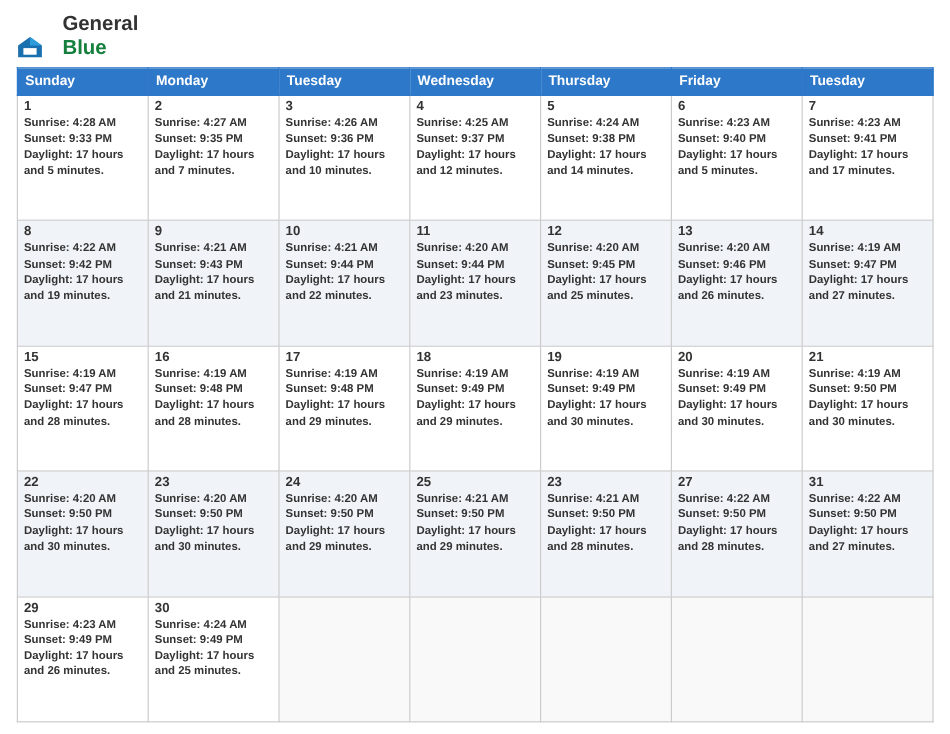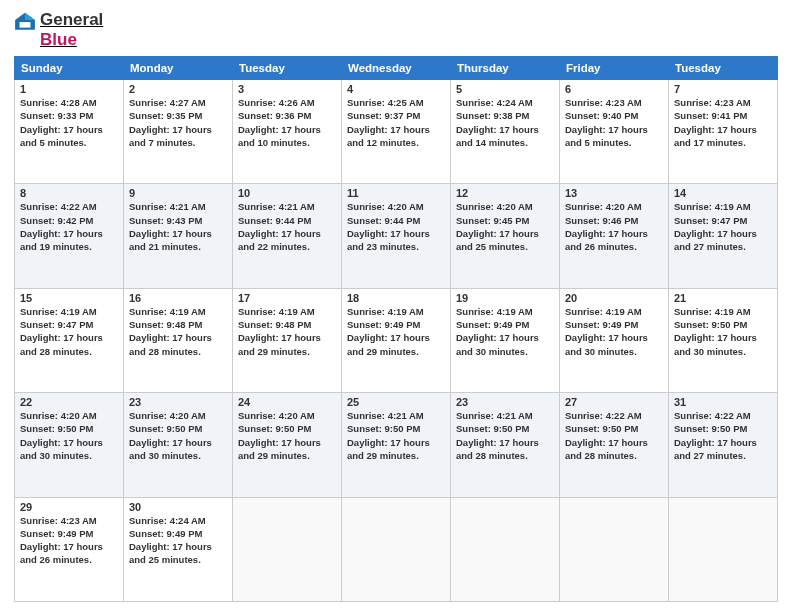--- a/index.html
+++ b/index.html
@@ -18,23 +18,22 @@
       flex-direction: column;
     }
     .header {
       display: flex;
       justify-content: space-between;
       align-items: flex-start;
       margin-bottom: 6px;
     }
     .logo {
       display: flex;
-      align-items: flex-start;
-      gap: 4px;
-      text-decoration: underline;
+      align-items: flex-end;
+      gap: 16px;
     }
     .logo-icon {
       width: 22px;
       height: 22px;
     }
     .title-block {
       text-align: right;
     }
     .main-title {
       font-size: 28px;
@@ -92,21 +91,21 @@
 <div class="page">
   <div class="header">
     <div class="logo">
       <svg class="logo-icon" viewBox="0 0 40 40">
         <polygon points="20,5 38,18 38,36 2,36 2,18" fill="#1a6faf"></polygon>
         <polygon points="20,5 38,18 20,18" fill="#2d9cdb"></polygon>
         <rect x="10" y="22" width="20" height="10" fill="#fff"></rect>
       </svg>
       <div>
         <span style="font-size:17px;font-weight:bold;color:#333;">General</span><br>
-        <span style="font-size:17px;font-weight:bold;color:#be185d;">Blue</span>
+        <span style="font-size:17px;font-weight:bold;color:#15803d;">Blue</span>
       </div>
     </div>
     <div class="title-block">
       <div class="main-title"></div>
       <div class="subtitle"></div>
     </div>
   </div>
 
   <table class="calendar-table">
     <thead>

